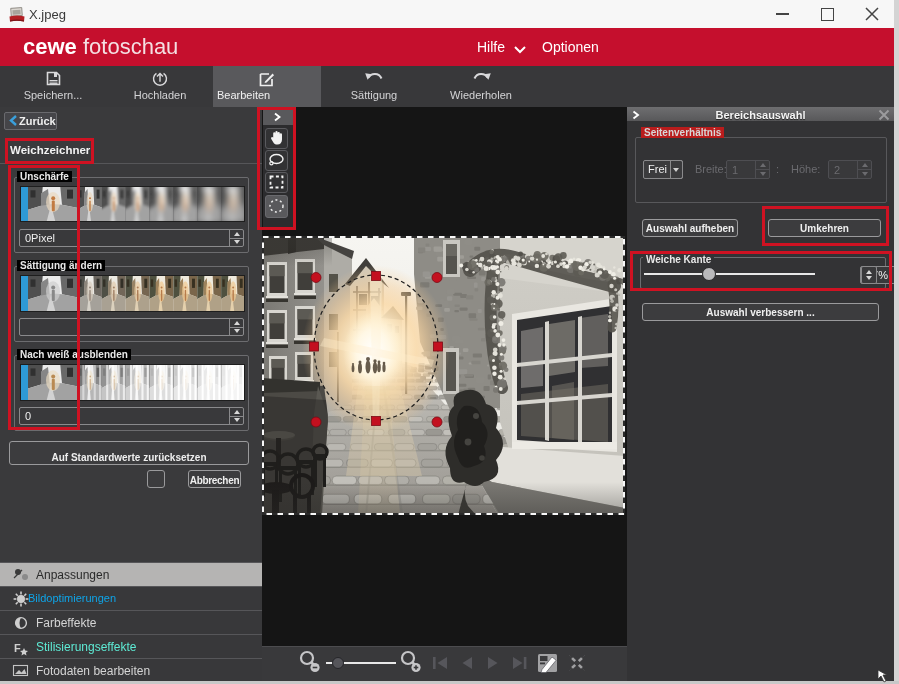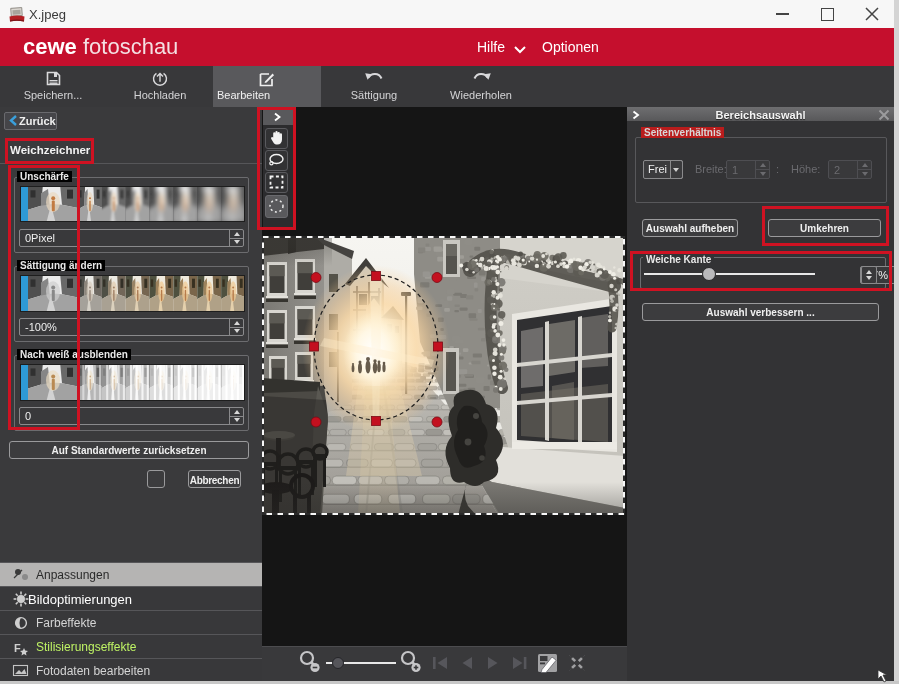--- a/index.html
+++ b/index.html
@@ -417,21 +417,20 @@
           <polygon points="-2,39 -2,25.2 6.2,20.4 11.9,18.5 16.2,19.2 25.9,22.9 25.9,39" fill="#b0a187"></polygon>
           <polygon points="8.6,39 11.0,19.2 13.4,39" fill="#e4d0ac"></polygon>
           <ellipse cx="11.9" cy="16.7" rx="3.3" ry="10.4" fill="#f1c992" opacity="0.7"></ellipse>
           <rect x="11.3" y="14.8" width="1.4" height="11.1" rx="1" fill="#b77b4a"></rect>
           <circle cx="12.0" cy="12.6" r="1.0" fill="#b77b4a"></circle>
         </g>
       </g>
       <rect x="0.5" y="0.5" width="224" height="36" fill="none" stroke="#1e1e1e" stroke-width="1"></rect>
     </svg></div>
 <div class="spin" style="left:19px;top:318px;width:225px;height:18px">
-  <div style="padding:2px 0 0 5px">-100%</div>
   <div class="arrows">
       <div>
         <div class="tri-u"></div>
       </div>
       <div>
         <div class="tri-d"></div>
       </div>
     </div>
 </div>
 
@@ -625,33 +624,33 @@
   <div class="arrows">
       <div>
         <div class="tri-u"></div>
       </div>
       <div>
         <div class="tri-d"></div>
       </div>
     </div>
 </div>
 
-<div class="btn" style="left:9px;top:441px;width:240px;height:18px;padding-top:3px">Auf Standardwerte zurücksetzen</div>
+<div class="btn" style="left:9px;top:441px;width:240px;height:24px;padding-top:10px">Auf Standardwerte zurücksetzen</div>
 <div class="btn" style="left:147px;top:470px;width:18px;height:18px;padding-top:16px">OK</div>
 <div class="btn" style="left:188px;top:470px;width:53px;height:18px;padding-top:3.5px;letter-spacing:-0.3px">Abbrechen</div>
 
 <div class="abs" style="left:0;top:562px;width:262px;height:122px;background:#38383a;border-top:1px solid #565659;box-sizing:border-box"></div>
 <div class="abs" style="left:0;top:563px;width:262px;height:23px;background:#b5b4b3"></div>
 <div class="abs" style="left:36px;top:568px;font-size:12px;color:#2a2a2a">Anpassungen</div>
 <div class="abs" style="left:0;top:586px;width:262px;height:1px;background:#565659"></div>
-<div class="abs" style="left:28px;top:592px;font-size:13px;color:#ffffff">Bildoptimierungen</div>
+<div class="abs" style="left:28px;top:592px;font-size:11px;color:#0ea5e9">Bildoptimierungen</div>
 <div class="abs" style="left:0;top:610px;width:262px;height:1px;background:#565659"></div>
 <div class="abs" style="left:36px;top:616px;font-size:12px;color:#d5d5d5">Farbeffekte</div>
 <div class="abs" style="left:0;top:634px;width:262px;height:1px;background:#565659"></div>
-<div class="abs" style="left:36px;top:640px;font-size:12px;color:#bef264">Stilisierungseffekte</div>
+<div class="abs" style="left:36px;top:640px;font-size:12px;color:#5eead4">Stilisierungseffekte</div>
 <div class="abs" style="left:0;top:658px;width:262px;height:1px;background:#565659"></div>
 <div class="abs" style="left:36px;top:664px;font-size:12px;color:#d5d5d5">Fotodaten bearbeiten</div>
 
 <svg class="abs" style="left:0;top:562px" width="262" height="122" viewBox="0 0 262 122">
     <circle cx="18" cy="10" r="3" fill="#3a3a3a"></circle>
     <circle cx="25" cy="15" r="3" fill="#8a8a8a"></circle>
     <line x1="14" y1="16" x2="22" y2="8" stroke="#3a3a3a" stroke-width="1.2"></line>
     <g stroke="#cfcfcf" stroke-width="1.6">
       <circle cx="21" cy="37" r="3.2" fill="#cfcfcf"></circle>
       <line x1="25.6" y1="37.0" x2="28.4" y2="37.0"></line>

